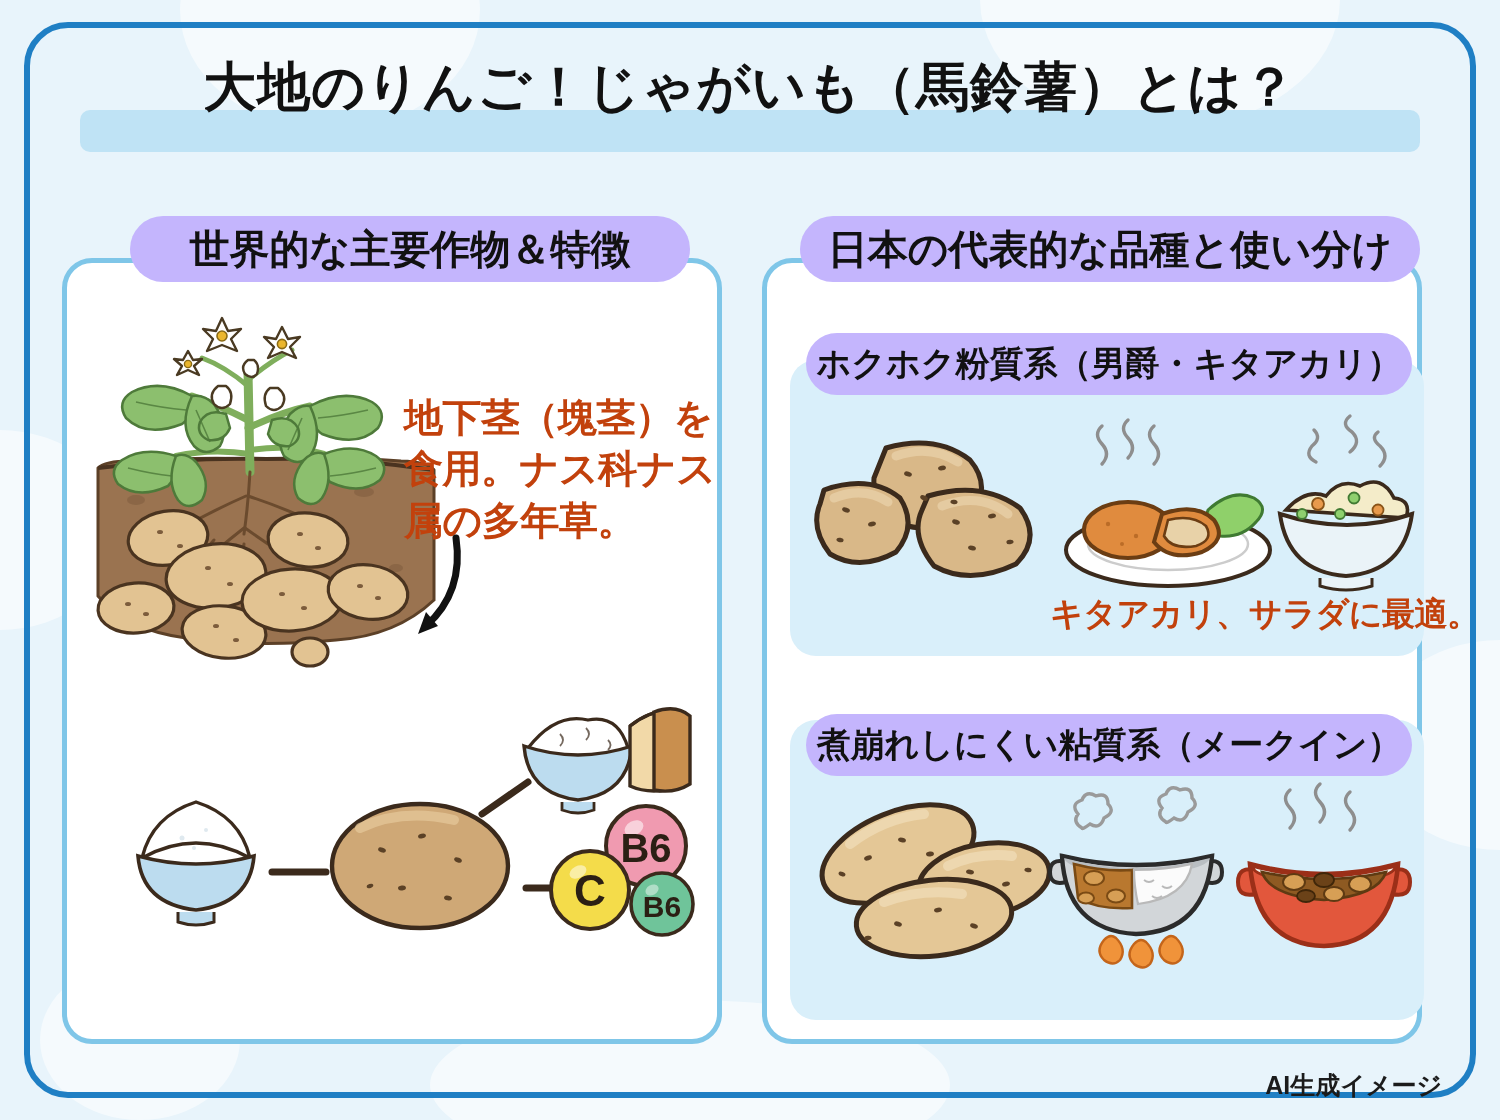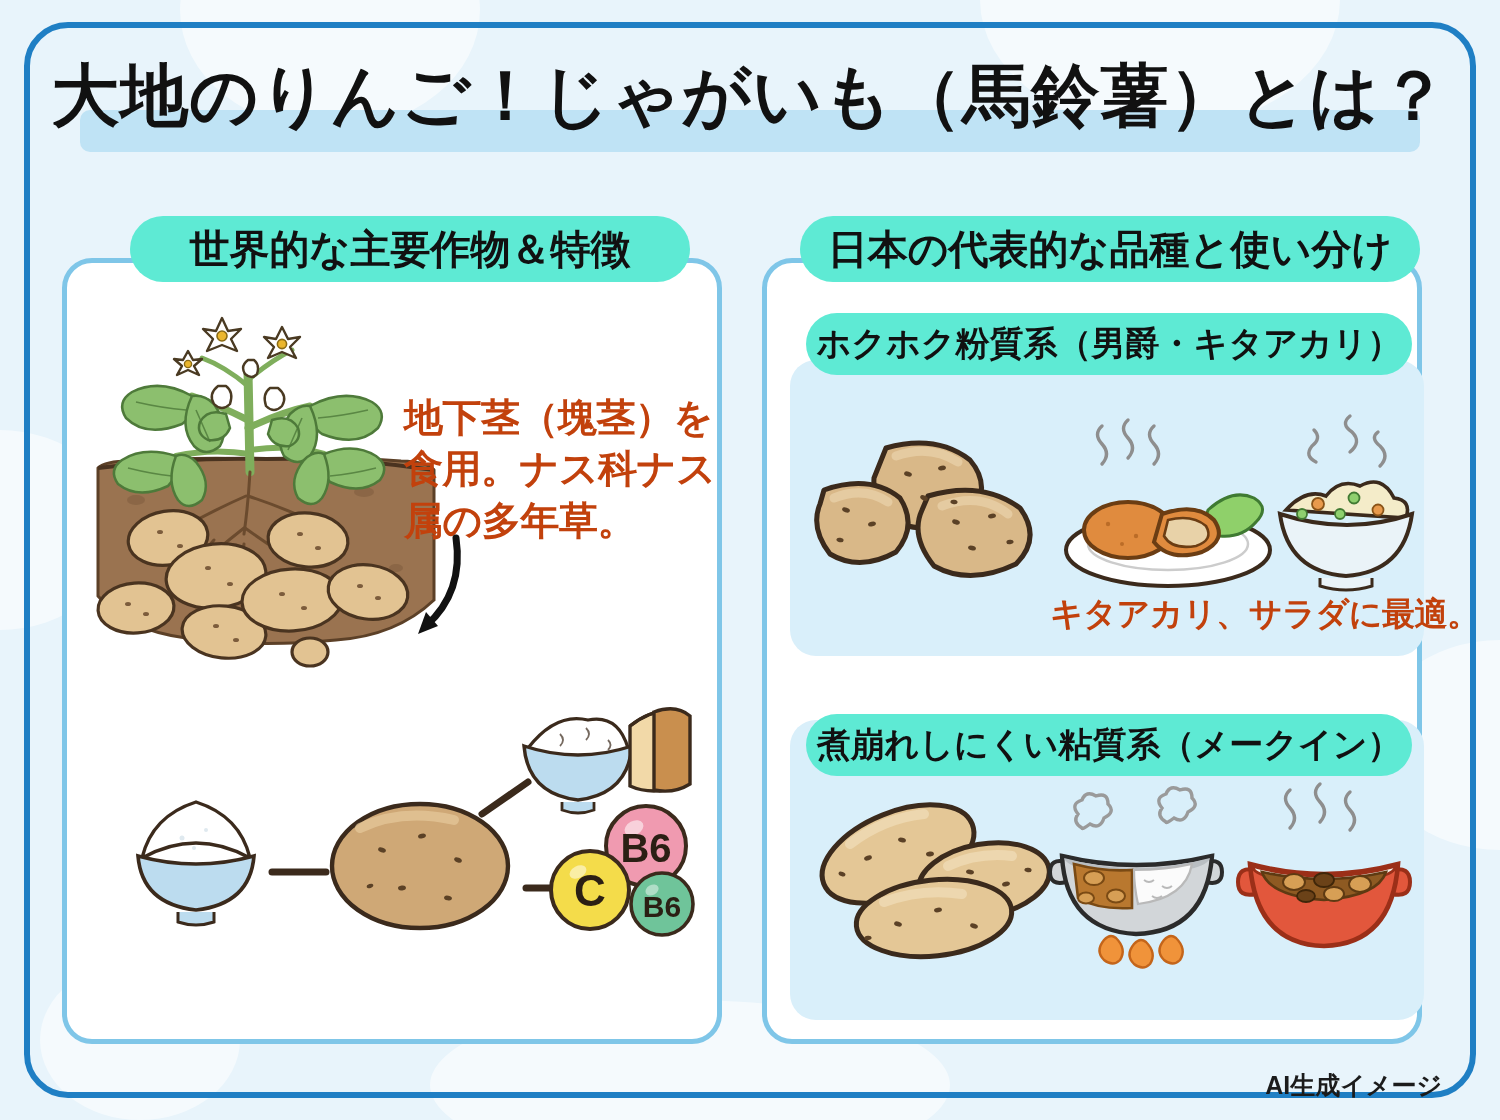--- a/index.html
+++ b/index.html
@@ -57,21 +57,21 @@
   }
   .title-hl {
     position: absolute;
     left: 80px; top: 52px;
     width: 1340px; height: 42px;
     background: #bfe3f5;
     border-radius: 10px;
     z-index: -1;
   }
   .title {
-    font-size: 68px;
+    font-size: 53px;
     font-weight: 700;
     letter-spacing: 1px;
     color: #111111;
     line-height: 1.1;
     white-space: nowrap;
   }
 
   
   .card {
     position: absolute;
@@ -82,39 +82,39 @@
   }
   .card-left  { left: 62px;  top: 258px; width: 660px; height: 786px; }
   .card-right { left: 762px; top: 258px; width: 660px; height: 786px; }
 
   
   .pill {
     position: absolute;
     display: flex;
     align-items: center;
     justify-content: center;
-    background: #5eead4;
+    background: #c4b5fd;
     border-radius: 40px;
     z-index: 6;
     color: #111111;
     font-weight: 700;
     white-space: nowrap;
   }
   .pill-main { height: 66px; top: 216px; font-size: 40px; }
   .pill-left  { left: 130px; width: 560px; }
   .pill-right { left: 800px; width: 620px; }
 
   .pill-sub {
     height: 62px;
     font-size: 34px;
     border-radius: 34px;
     left: 806px;
     width: 606px;
   }
-  .pill-sub-1 { top: 313px; }
+  .pill-sub-1 { top: 333px; }
   .pill-sub-2 { top: 714px; }
 
   
   .subblock {
     position: absolute;
     left: 790px;
     width: 634px;
     background: #d9effa;
     border-radius: 26px;
     z-index: 5;

